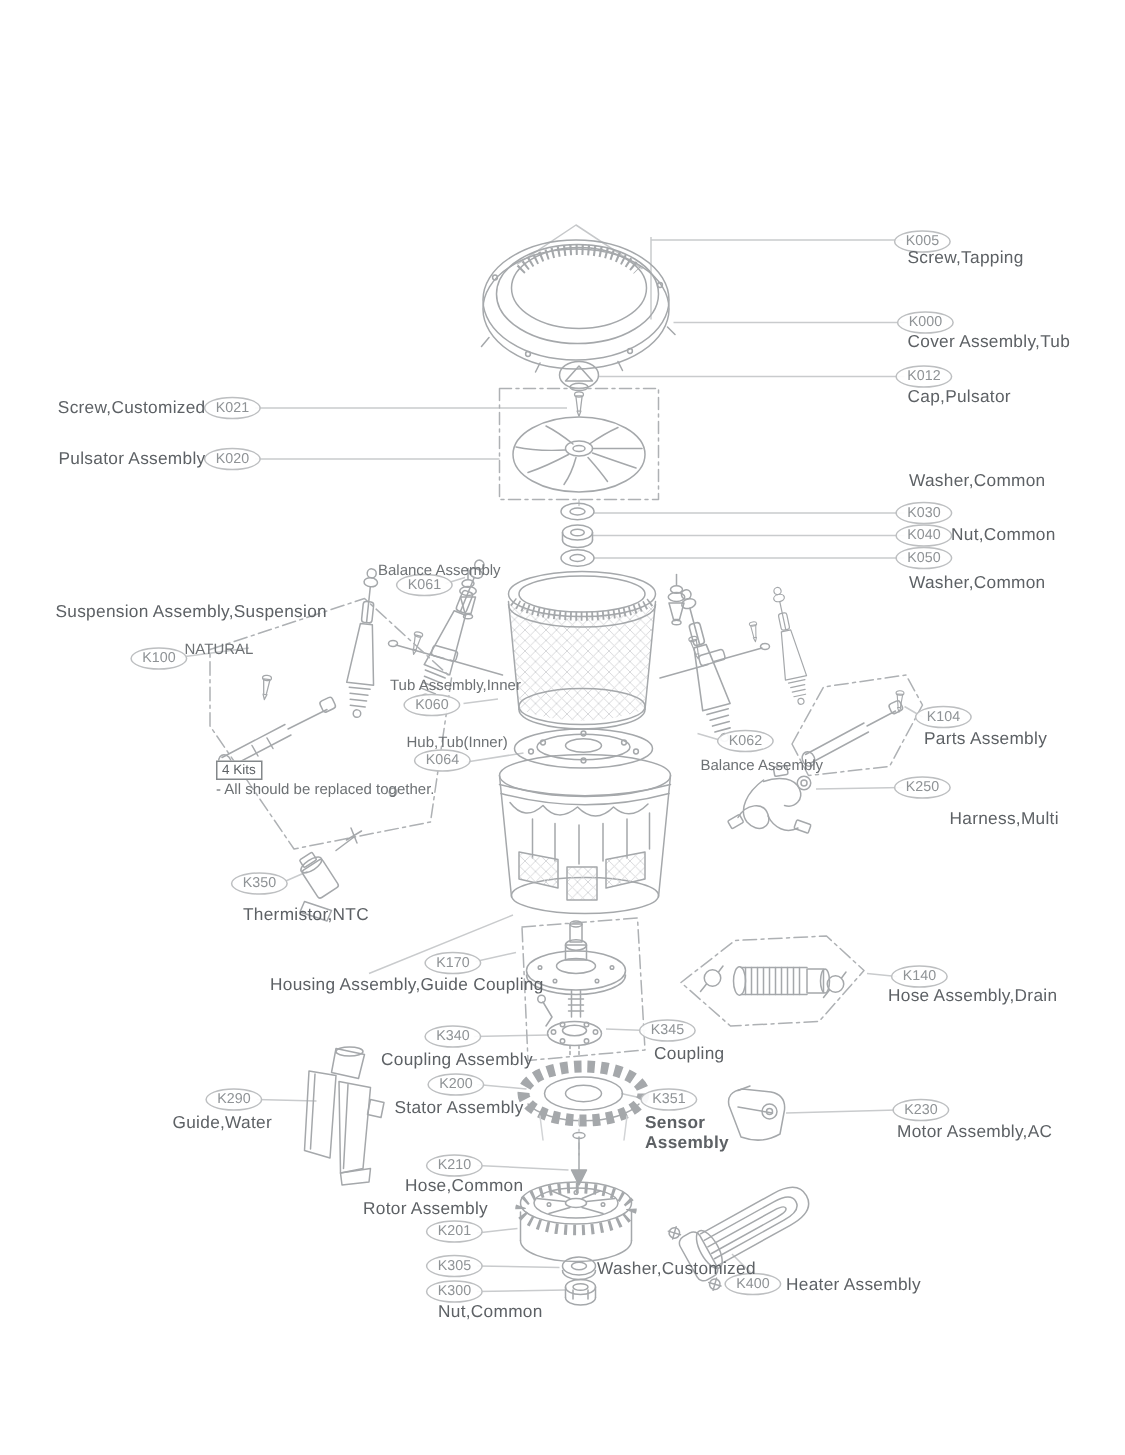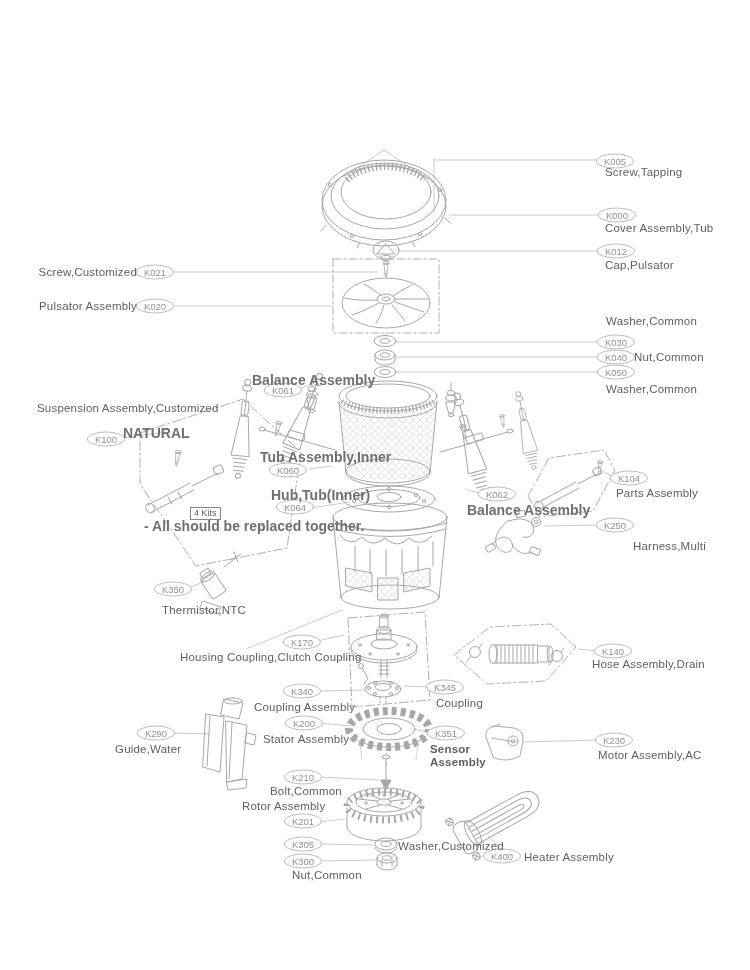--- a/index.html
+++ b/index.html
@@ -1,27 +1,27 @@
 <!DOCTYPE html>
 <html><head>
 <meta charset="utf-8">
 <style>
   * { margin:0; padding:0; box-sizing:border-box; }
   html,body { background:#ffffff; }
   body { width:750px; height:970px; position:relative; font-family:"Liberation Sans", sans-serif; overflow:hidden; }
   .stage { position:absolute; left:0; top:0; width:606px; height:970px; }
   svg.art { position:absolute; left:0; top:0; }
   .lbl { position:absolute; font-size:11.5px; color:#5d6165; white-space:nowrap; letter-spacing:.2px; line-height:13px; }
-  .lbl.sm { font-size:14px; color:#6d7174; letter-spacing:0;font-weight:bold; }
+  .lbl.sm { font-size:10px; color:#6d7174; letter-spacing:0; }
   .lbl.r { text-align:right; }
   .lbl.wrap { white-space:normal; width:64px;font-weight:bold; }
   .bubble { position:absolute; transform:translate(-50%,-50%); border:1px solid #bdbfc1; border-radius:50%;
             font-size:9.5px; color:#8f9396; background:rgba(255,255,255,.92); padding:1px 7px; line-height:11px;
             white-space:nowrap; cursor:pointer; }
-  .kitbox { position:absolute; font-size:9px; color:#5d6165; border:1px solid #83878a; padding:0 3px; line-height:11px; background:#fff;margin-left:46px; }
+  .kitbox { position:absolute; font-size:9px; color:#5d6165; border:1px solid #83878a; padding:0 3px; line-height:11px; background:#fff; }
 </style>
 </head>
 <body>
 
 <div class="stage">
 
 <svg class="art" width="750" height="970" viewBox="0 0 750 970">
   <defs>
     <pattern id="xhatch" width="7" height="7" patternUnits="userSpaceOnUse">
       <path d="M0 7 L7 0 M0 0 L7 7" stroke="#d3d5d7" stroke-width="0.6"></path>
@@ -373,37 +373,37 @@
 
 <div class="lbl" style="left:605px;top:166px">Screw,Tapping</div>
 <div class="lbl" style="left:605px;top:222px">Cover  Assembly,Tub</div>
 <div class="lbl" style="left:605px;top:259px">Cap,Pulsator</div>
 <div class="lbl r" style="left:34px;top:266px;width:103px">Screw,Customized</div>
 <div class="lbl r" style="left:34px;top:300px;width:103px">Pulsator Assembly</div>
 <div class="lbl" style="left:606px;top:315px">Washer,Common</div>
 <div class="lbl" style="left:634px;top:351px">Nut,Common</div>
 <div class="lbl" style="left:606px;top:383px">Washer,Common</div>
 <div class="lbl sm" style="left:252px;top:374px">Balance Assembly</div>
-<div class="lbl" style="left:37px;top:402px">Suspension Assembly,Customized</div>
+<div class="lbl" style="left:37px;top:402px">Suspension Assembly,Suspension</div>
 <div class="lbl sm" style="left:123px;top:427px">NATURAL</div>
 <div class="lbl sm" style="left:260px;top:451px">Tub Assembly,Inner</div>
 <div class="lbl sm" style="left:271px;top:489px">Hub,Tub(Inner)</div>
 <div class="lbl sm" style="left:467px;top:504px">Balance Assembly</div>
 <div class="lbl" style="left:616px;top:487px">Parts Assembly</div>
 <div class="kitbox" style="left:144px;top:507px">4 Kits</div>
 <div class="lbl sm" style="left:144px;top:520px">- All should be replaced together.</div>
 <div class="lbl" style="left:633px;top:540px">Harness,Multi</div>
 <div class="lbl" style="left:162px;top:604px">Thermistor,NTC</div>
-<div class="lbl" style="left:180px;top:651px">Housing Coupling,Clutch Coupling</div>
+<div class="lbl" style="left:180px;top:651px">Housing Assembly,Guide Coupling</div>
 <div class="lbl" style="left:592px;top:658px">Hose Assembly,Drain</div>
 <div class="lbl" style="left:254px;top:701px">Coupling Assembly</div>
 <div class="lbl" style="left:436px;top:697px">Coupling</div>
 <div class="lbl" style="left:263px;top:733px">Stator Assembly</div>
 <div class="lbl wrap" style="left:430px;top:743px">Sensor Assembly</div>
 <div class="lbl" style="left:115px;top:743px">Guide,Water</div>
 <div class="lbl" style="left:598px;top:749px">Motor Assembly,AC</div>
-<div class="lbl" style="left:270px;top:785px">Bolt,Common</div>
+<div class="lbl" style="left:270px;top:785px">Hose,Common</div>
 <div class="lbl" style="left:242px;top:800px">Rotor Assembly</div>
 <div class="lbl" style="left:398px;top:840px">Washer,Customized</div>
 <div class="lbl" style="left:292px;top:869px">Nut,Common</div>
 <div class="lbl" style="left:524px;top:851px">Heater Assembly</div>
 
 </div>
 
 </body></html>

